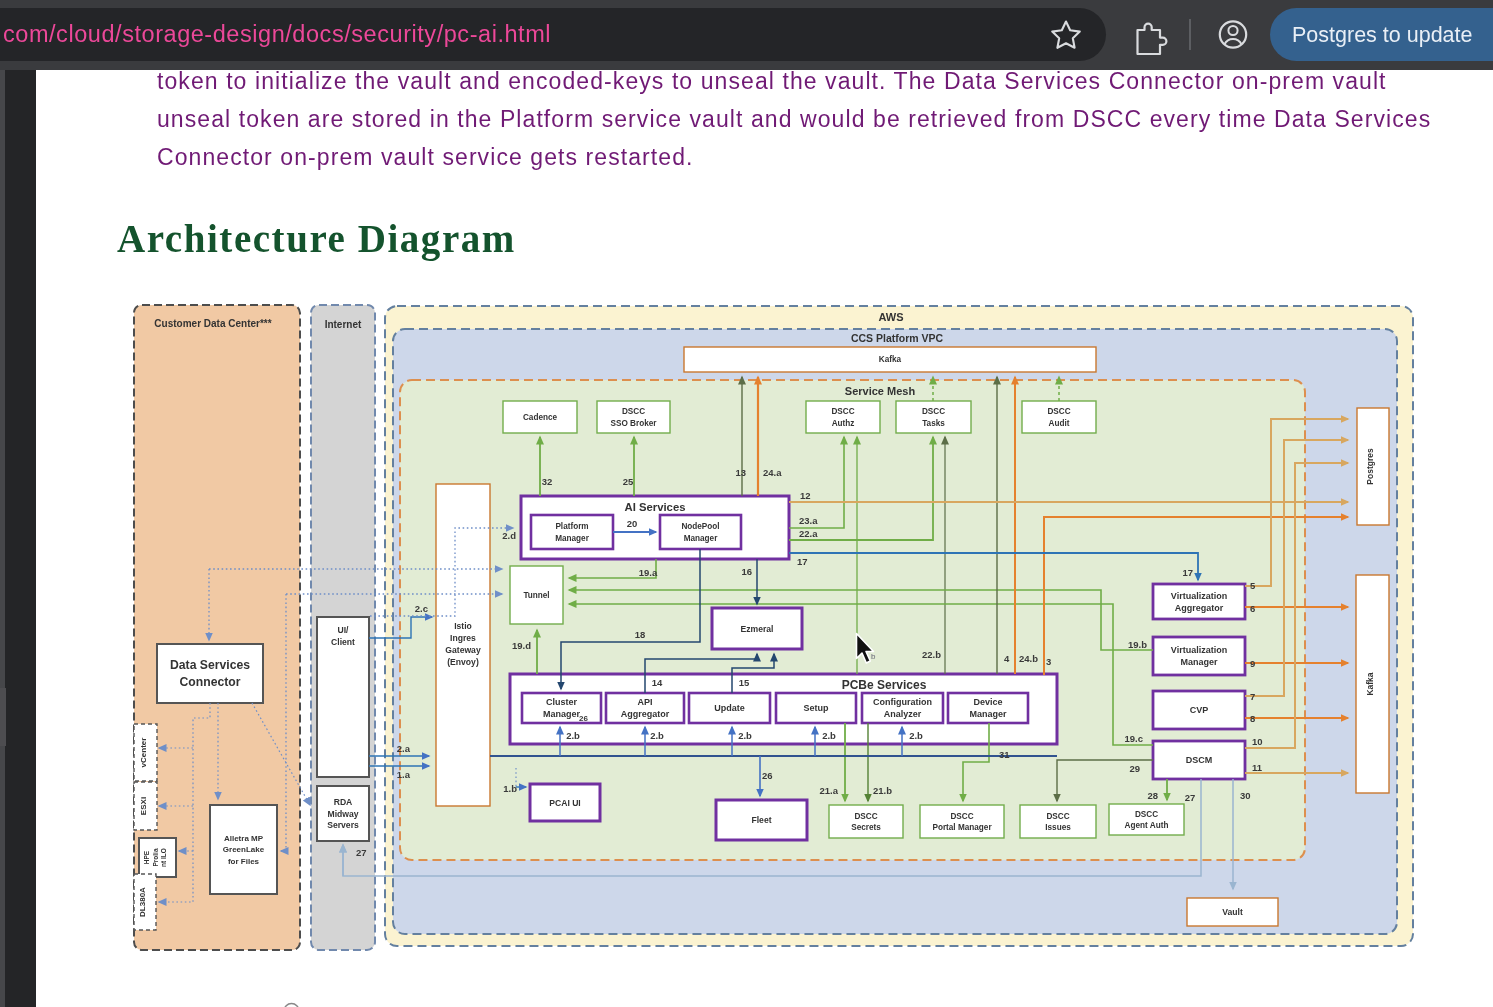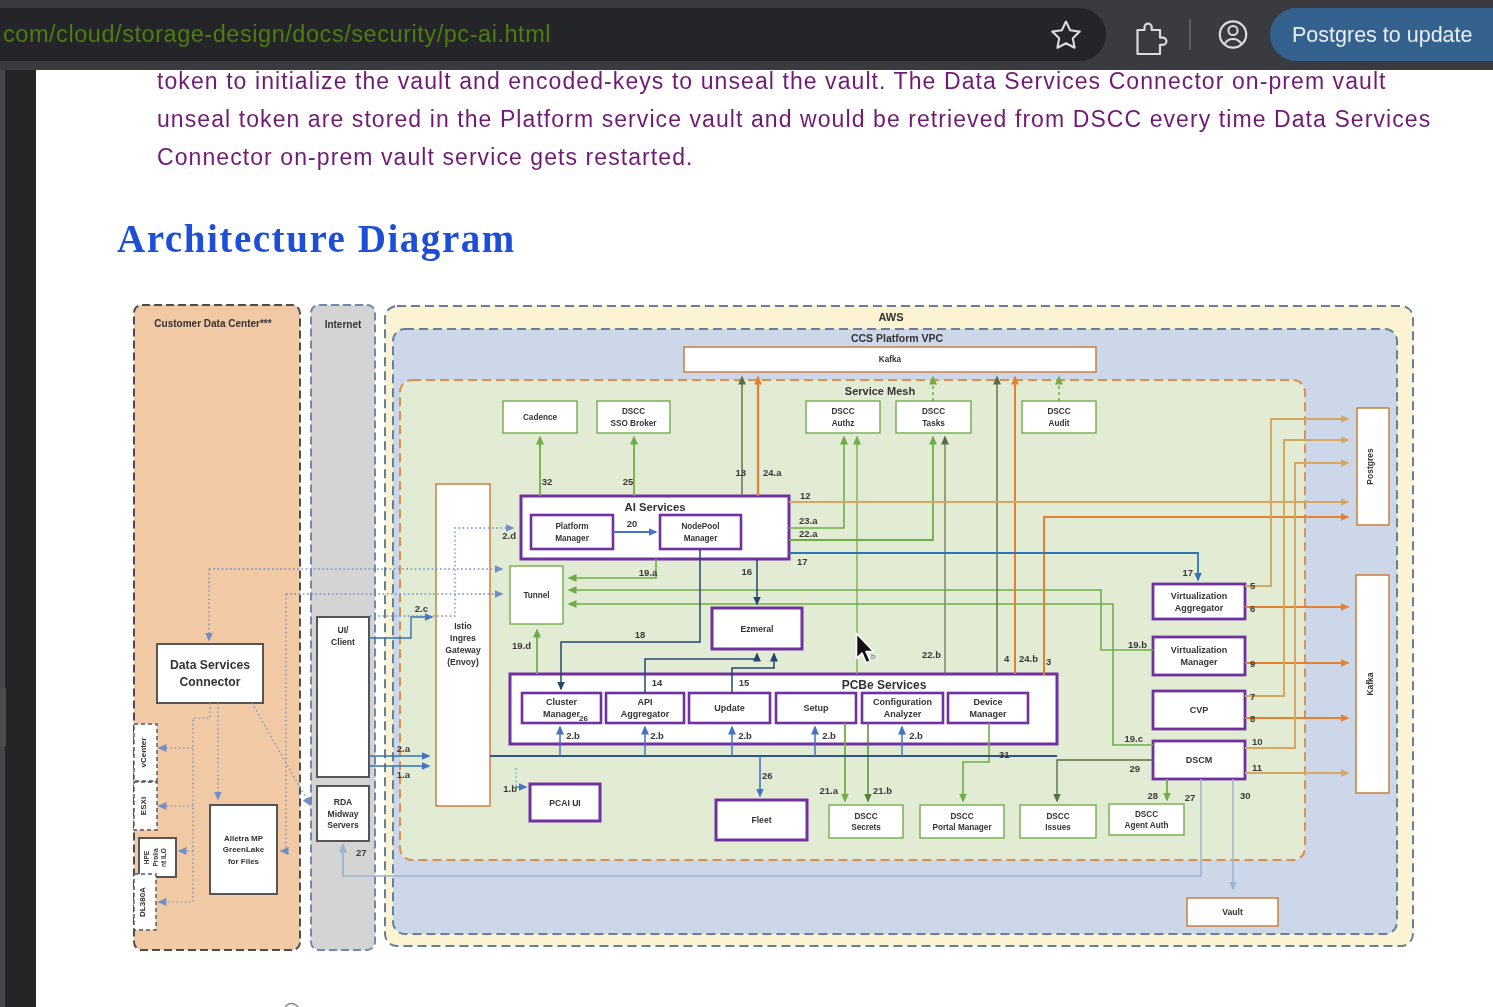--- a/index.html
+++ b/index.html
@@ -1,26 +1,26 @@
 <!DOCTYPE html>
 <html><head>
 <meta charset="utf-8">
 <style>
   html,body{margin:0;padding:0;}
   body{width:1493px;height:1007px;overflow:hidden;background:#fff;font-family:"Liberation Sans",sans-serif;position:relative;}
   .abs{position:absolute;}
   #topbar{left:0;top:0;width:1493px;height:70px;background:#3a3b3e;}
   #pill{left:-40px;top:8px;width:1146px;height:53px;border-radius:27px;background:#242528;}
-  #url{left:3px;top:21px;font-size:23.5px;color:#4d7c0f;letter-spacing:0.55px;}
+  #url{left:3px;top:21px;font-size:23.5px;color:#ec4899;letter-spacing:0.55px;}
   #btn{left:1270px;top:8px;width:250px;height:53px;border-radius:27px;background:#34618e;}
   #btntext{left:1292px;top:23px;font-size:21.5px;color:#e9eff6;}
   #leftstrip{left:0;top:70px;width:36px;height:937px;background:#242527;border-left:5px solid #46474a;box-sizing:border-box;}
   #lpatch{left:0;top:688px;width:6px;height:58px;background:#4d4d50;}
   #para{left:157px;top:62px;font-size:23px;line-height:38px;color:#701a75;letter-spacing:1.08px;}
-  #head{left:117px;top:216px;font-size:39px;font-weight:bold;font-family:"Liberation Serif",serif;color:#1d4ed8;letter-spacing:1.55px;}
+  #head{left:117px;top:216px;font-size:39px;font-weight:bold;font-family:"Liberation Serif",serif;color:#14532d;letter-spacing:1.55px;}
 </style>
 </head>
 <body>
 <div class="abs" id="topbar"></div>
 <div class="abs" id="pill"></div>
 <div class="abs" id="url">com/cloud/storage-design/docs/security/pc-ai.html</div>
 <div class="abs" id="btn"></div>
 <div class="abs" id="btntext">Postgres to update</div>
 <svg class="abs" style="left:1040px;top:8px;width:230px;height:53px" viewBox="0 0 230 53">
   <path d="M26 13.5 L30.2 22.3 L39.8 23.6 L32.8 30.3 L34.6 39.8 L26 35.2 L17.4 39.8 L19.2 30.3 L12.2 23.6 L21.8 22.3 Z" fill="none" stroke="#d9dbde" stroke-width="2.1" stroke-linejoin="round"></path>

